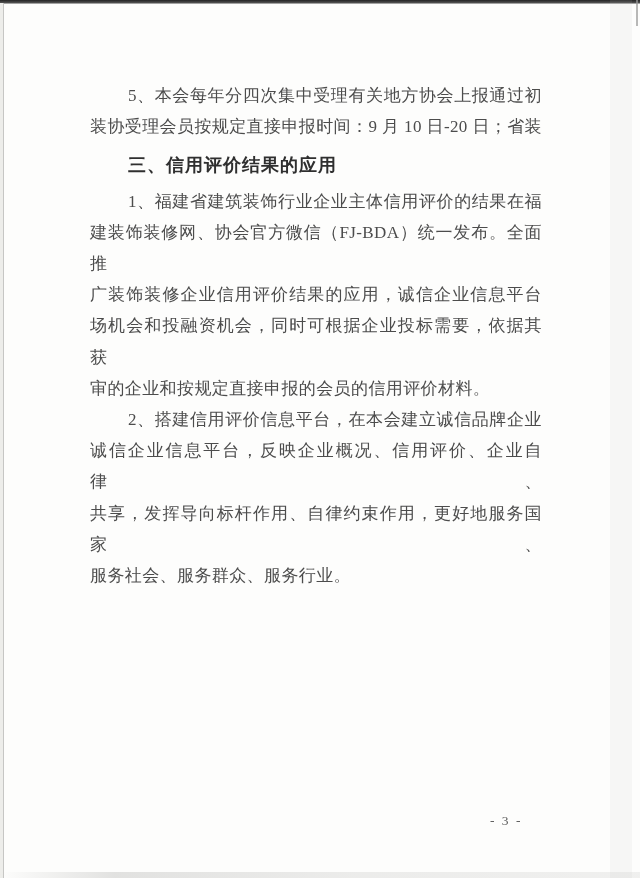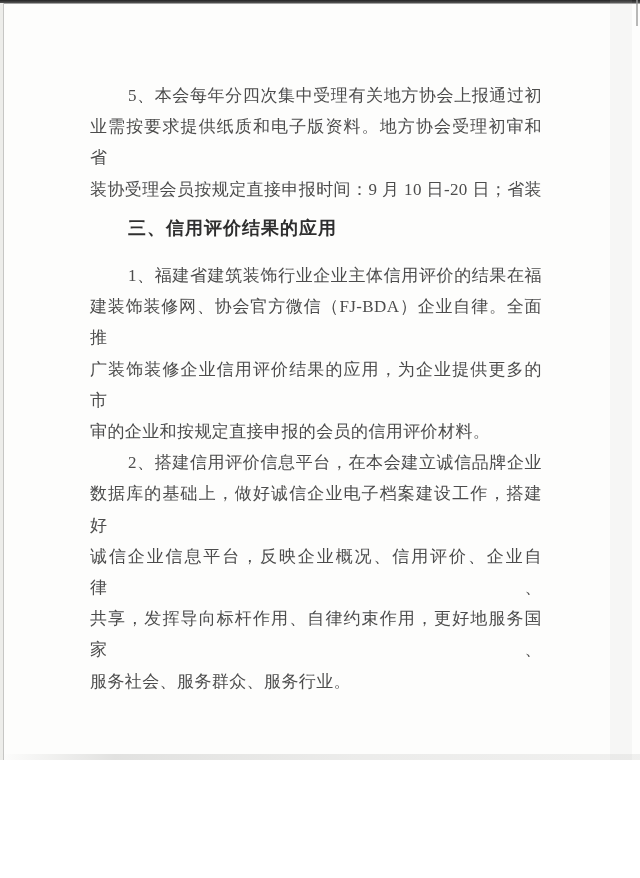--- a/index.html
+++ b/index.html
@@ -1,19 +1,19 @@
 <!DOCTYPE html>
 <html><head>
 <meta charset="utf-8">
 <style>
   html, body { margin: 0; padding: 0; background: #ffffff; }
   .sheet {
     position: relative;
     width: 640px;
-    height: 760px;
+    height: 878px;
     background: #fdfdfc;
     overflow: hidden;
     font-family: "Liberation Serif", "DejaVu Serif", serif;
   }
   
   .edge-top {
     position: absolute; top: 0; left: 0; right: 0; height: 4px;
     background: linear-gradient(180deg, #242424 0%, #4e4e4e 65%, rgba(130,130,130,0.35) 100%);
   }
   .edge-right-top {
@@ -52,21 +52,21 @@
   .line.first { padding-left: 38px; }
   .line.lastline { text-align-last: left; }
   .heading {
     font-family: "Liberation Sans", "DejaVu Sans", sans-serif;
     font-weight: bold;
     font-size: 18px;
     color: #2f2f2f;
     letter-spacing: 1px;
     padding-left: 38px;
     margin-top: 8px;
-    margin-bottom: 16px;
+    margin-bottom: 4px;
   }
   .para-b { }
   .para-c { margin-top: 0; }
   .page-number {
     position: absolute;
     left: 490px; top: 813px;
     font-size: 13.5px;
     color: #5a5a5a;
     letter-spacing: 2px;
     font-family: "Liberation Serif", "DejaVu Serif", serif;
@@ -81,36 +81,35 @@
   <div class="edge-right-top"></div>
   <div class="edge-left-outer"></div>
   <div class="edge-left-line"></div>
   <div class="scan-shadow-right"></div>
   <div class="edge-bottom"></div>
 
   <div class="text-area">
 
     <div class="para-a">
       <div class="line first">5、本会每年分四次集中受理有关地方协会上报通过初</div>
-      <div class="line">业需按要求提供纸质和电子版资料。地方协会受理初审和省</div>
       <div class="line">装协受理会员按规定直接申报时间：9 月 10 日-20 日；省装</div>
     </div>
 
     <div class="heading h3">三、信用评价结果的应用</div>
 
     <div class="para-b">
       <div class="line first">1、福建省建筑装饰行业企业主体信用评价的结果在福</div>
-      <div class="line">建装饰装修网、协会官方微信（FJ-BDA）企业自律。全面推</div>
-      <div class="line">广装饰装修企业信用评价结果的应用，为企业提供更多的市</div>
+      <div class="line">建装饰装修网、协会官方微信（FJ-BDA）统一发布。全面推</div>
+      <div class="line">广装饰装修企业信用评价结果的应用，诚信企业信息平台</div>
+      <div class="line">场机会和投融资机会，同时可根据企业投标需要，依据其获</div>
       <div class="line lastline">审的企业和按规定直接申报的会员的信用评价材料。</div>
     </div>
 
     <div class="para-c">
       <div class="line first">2、搭建信用评价信息平台，在本会建立诚信品牌企业</div>
-      <div class="line">数据库的基础上，做好诚信企业电子档案建设工作，搭建好</div>
       <div class="line">诚信企业信息平台，反映企业概况、信用评价、企业自律、</div>
       <div class="line">共享，发挥导向标杆作用、自律约束作用，更好地服务国家、</div>
       <div class="line lastline">服务社会、服务群众、服务行业。</div>
     </div>
 
   </div>
 
   <div class="page-number">- 3 -</div>
 
 </div>

